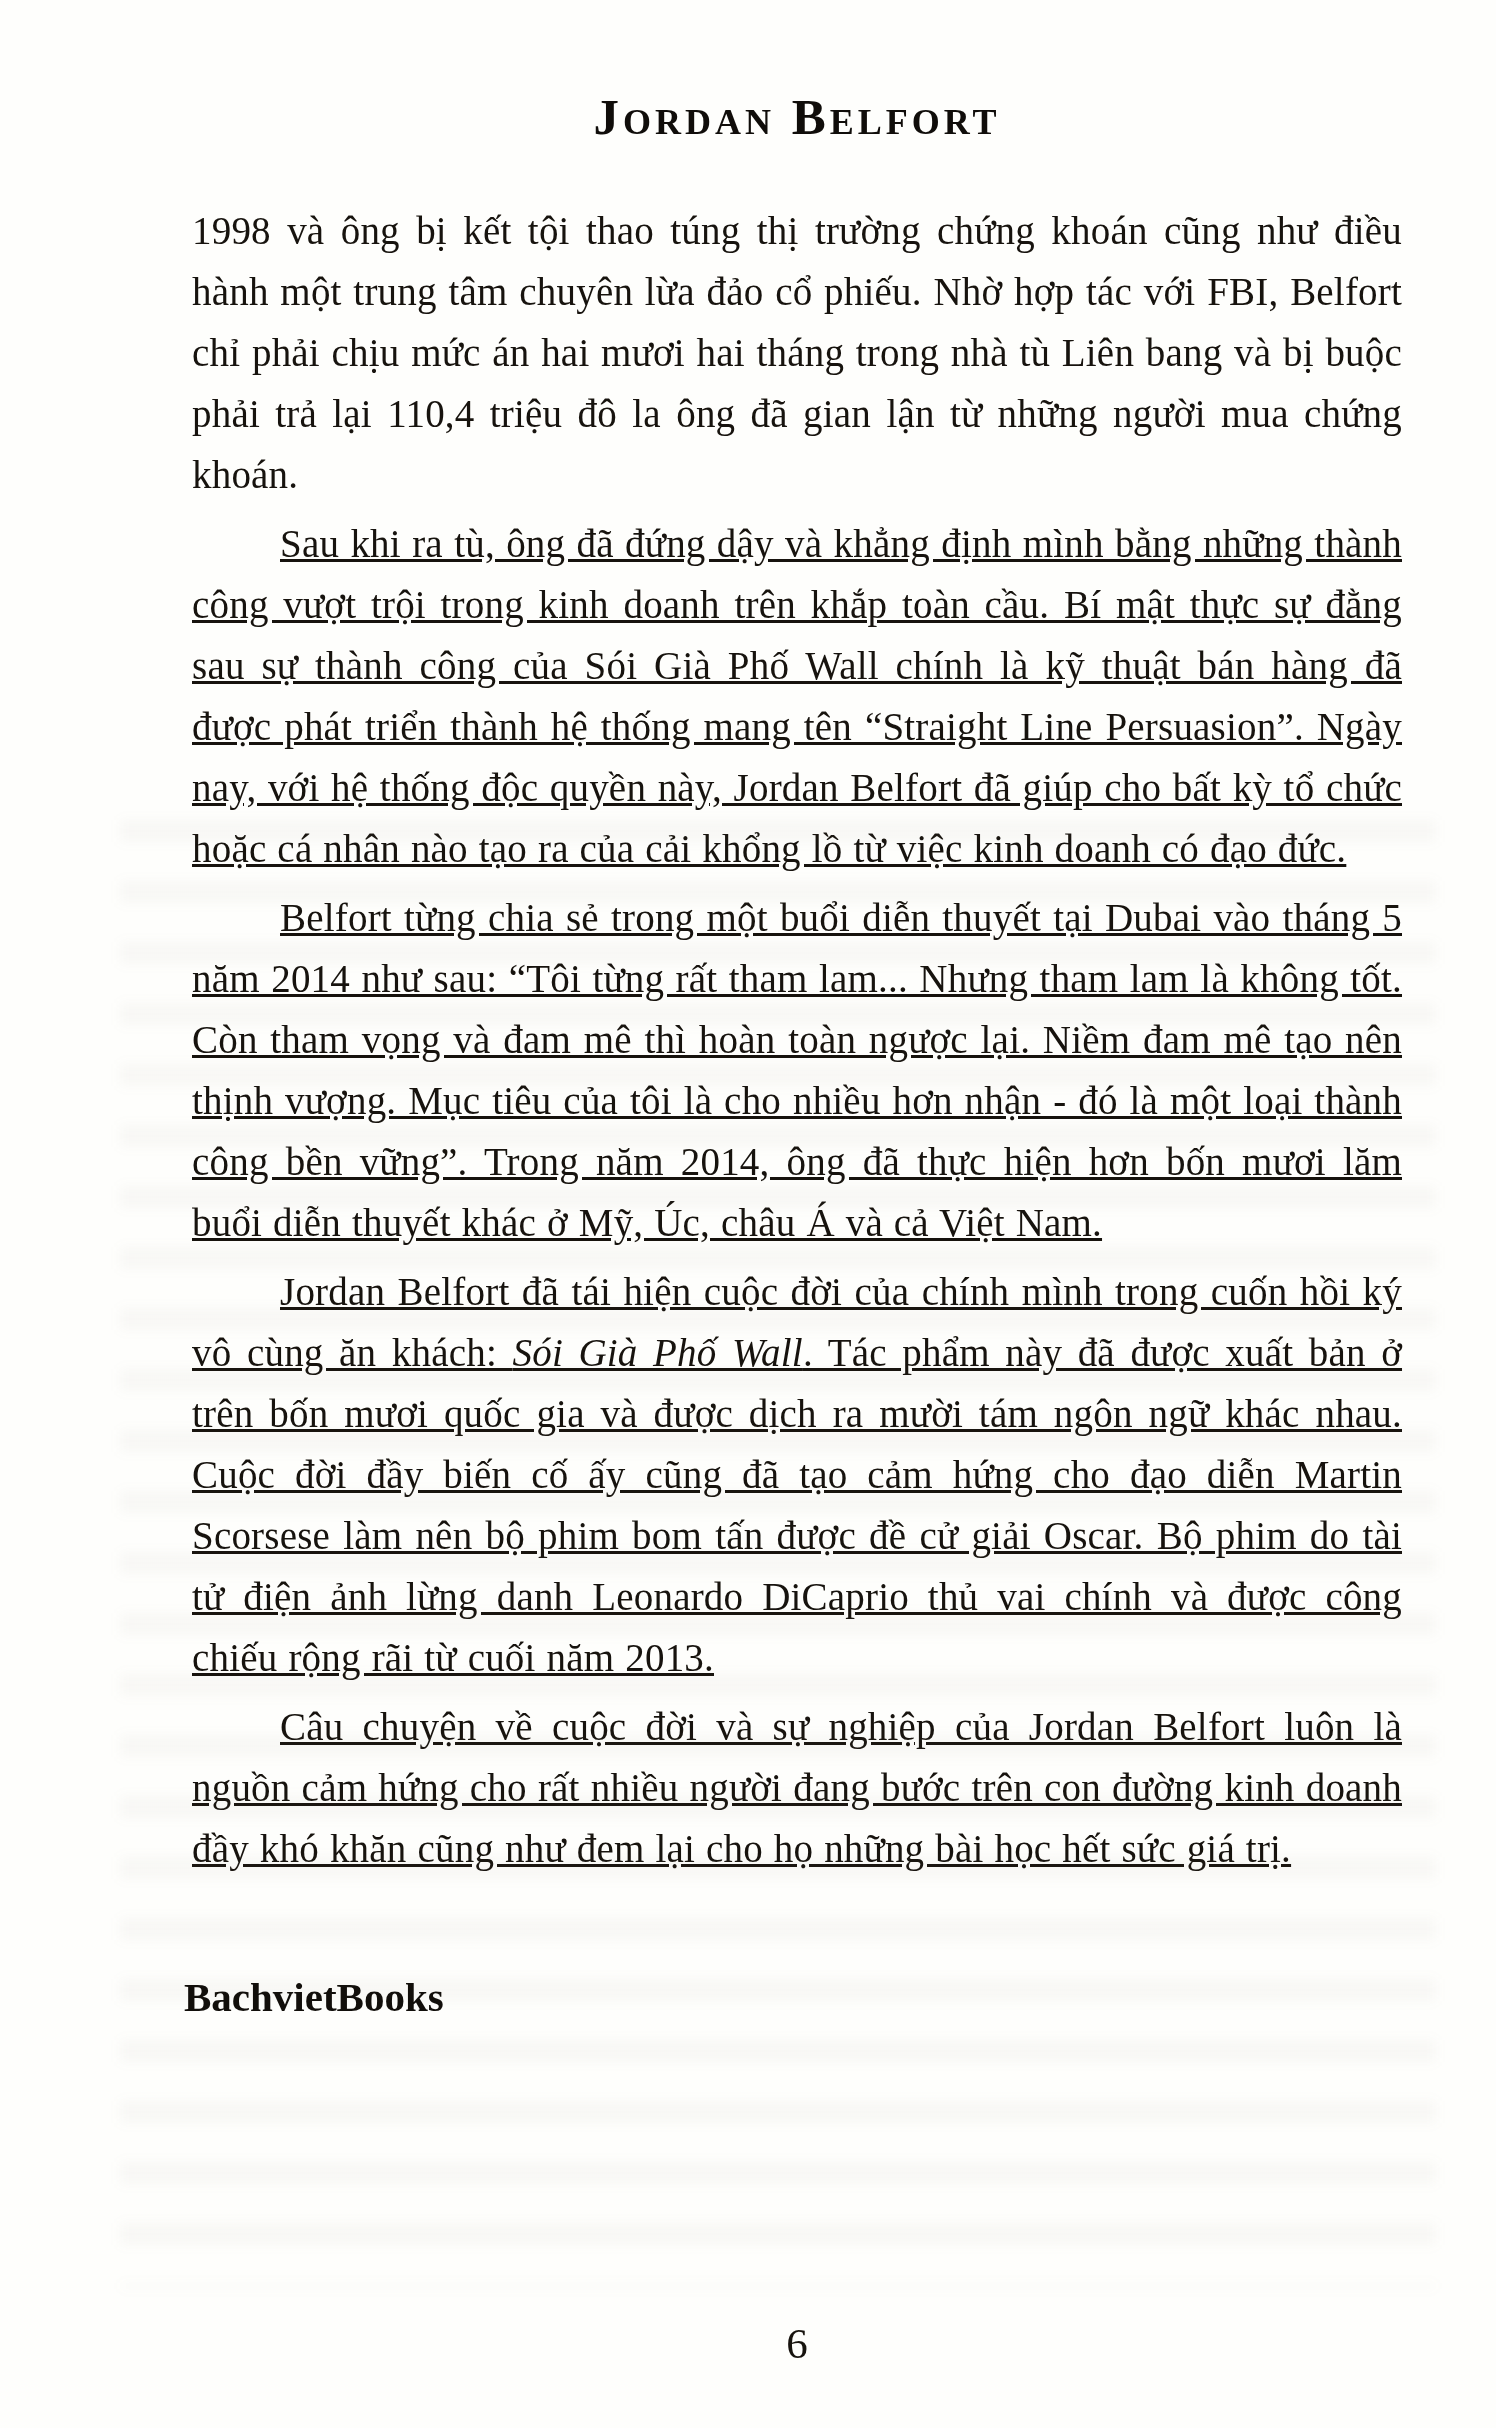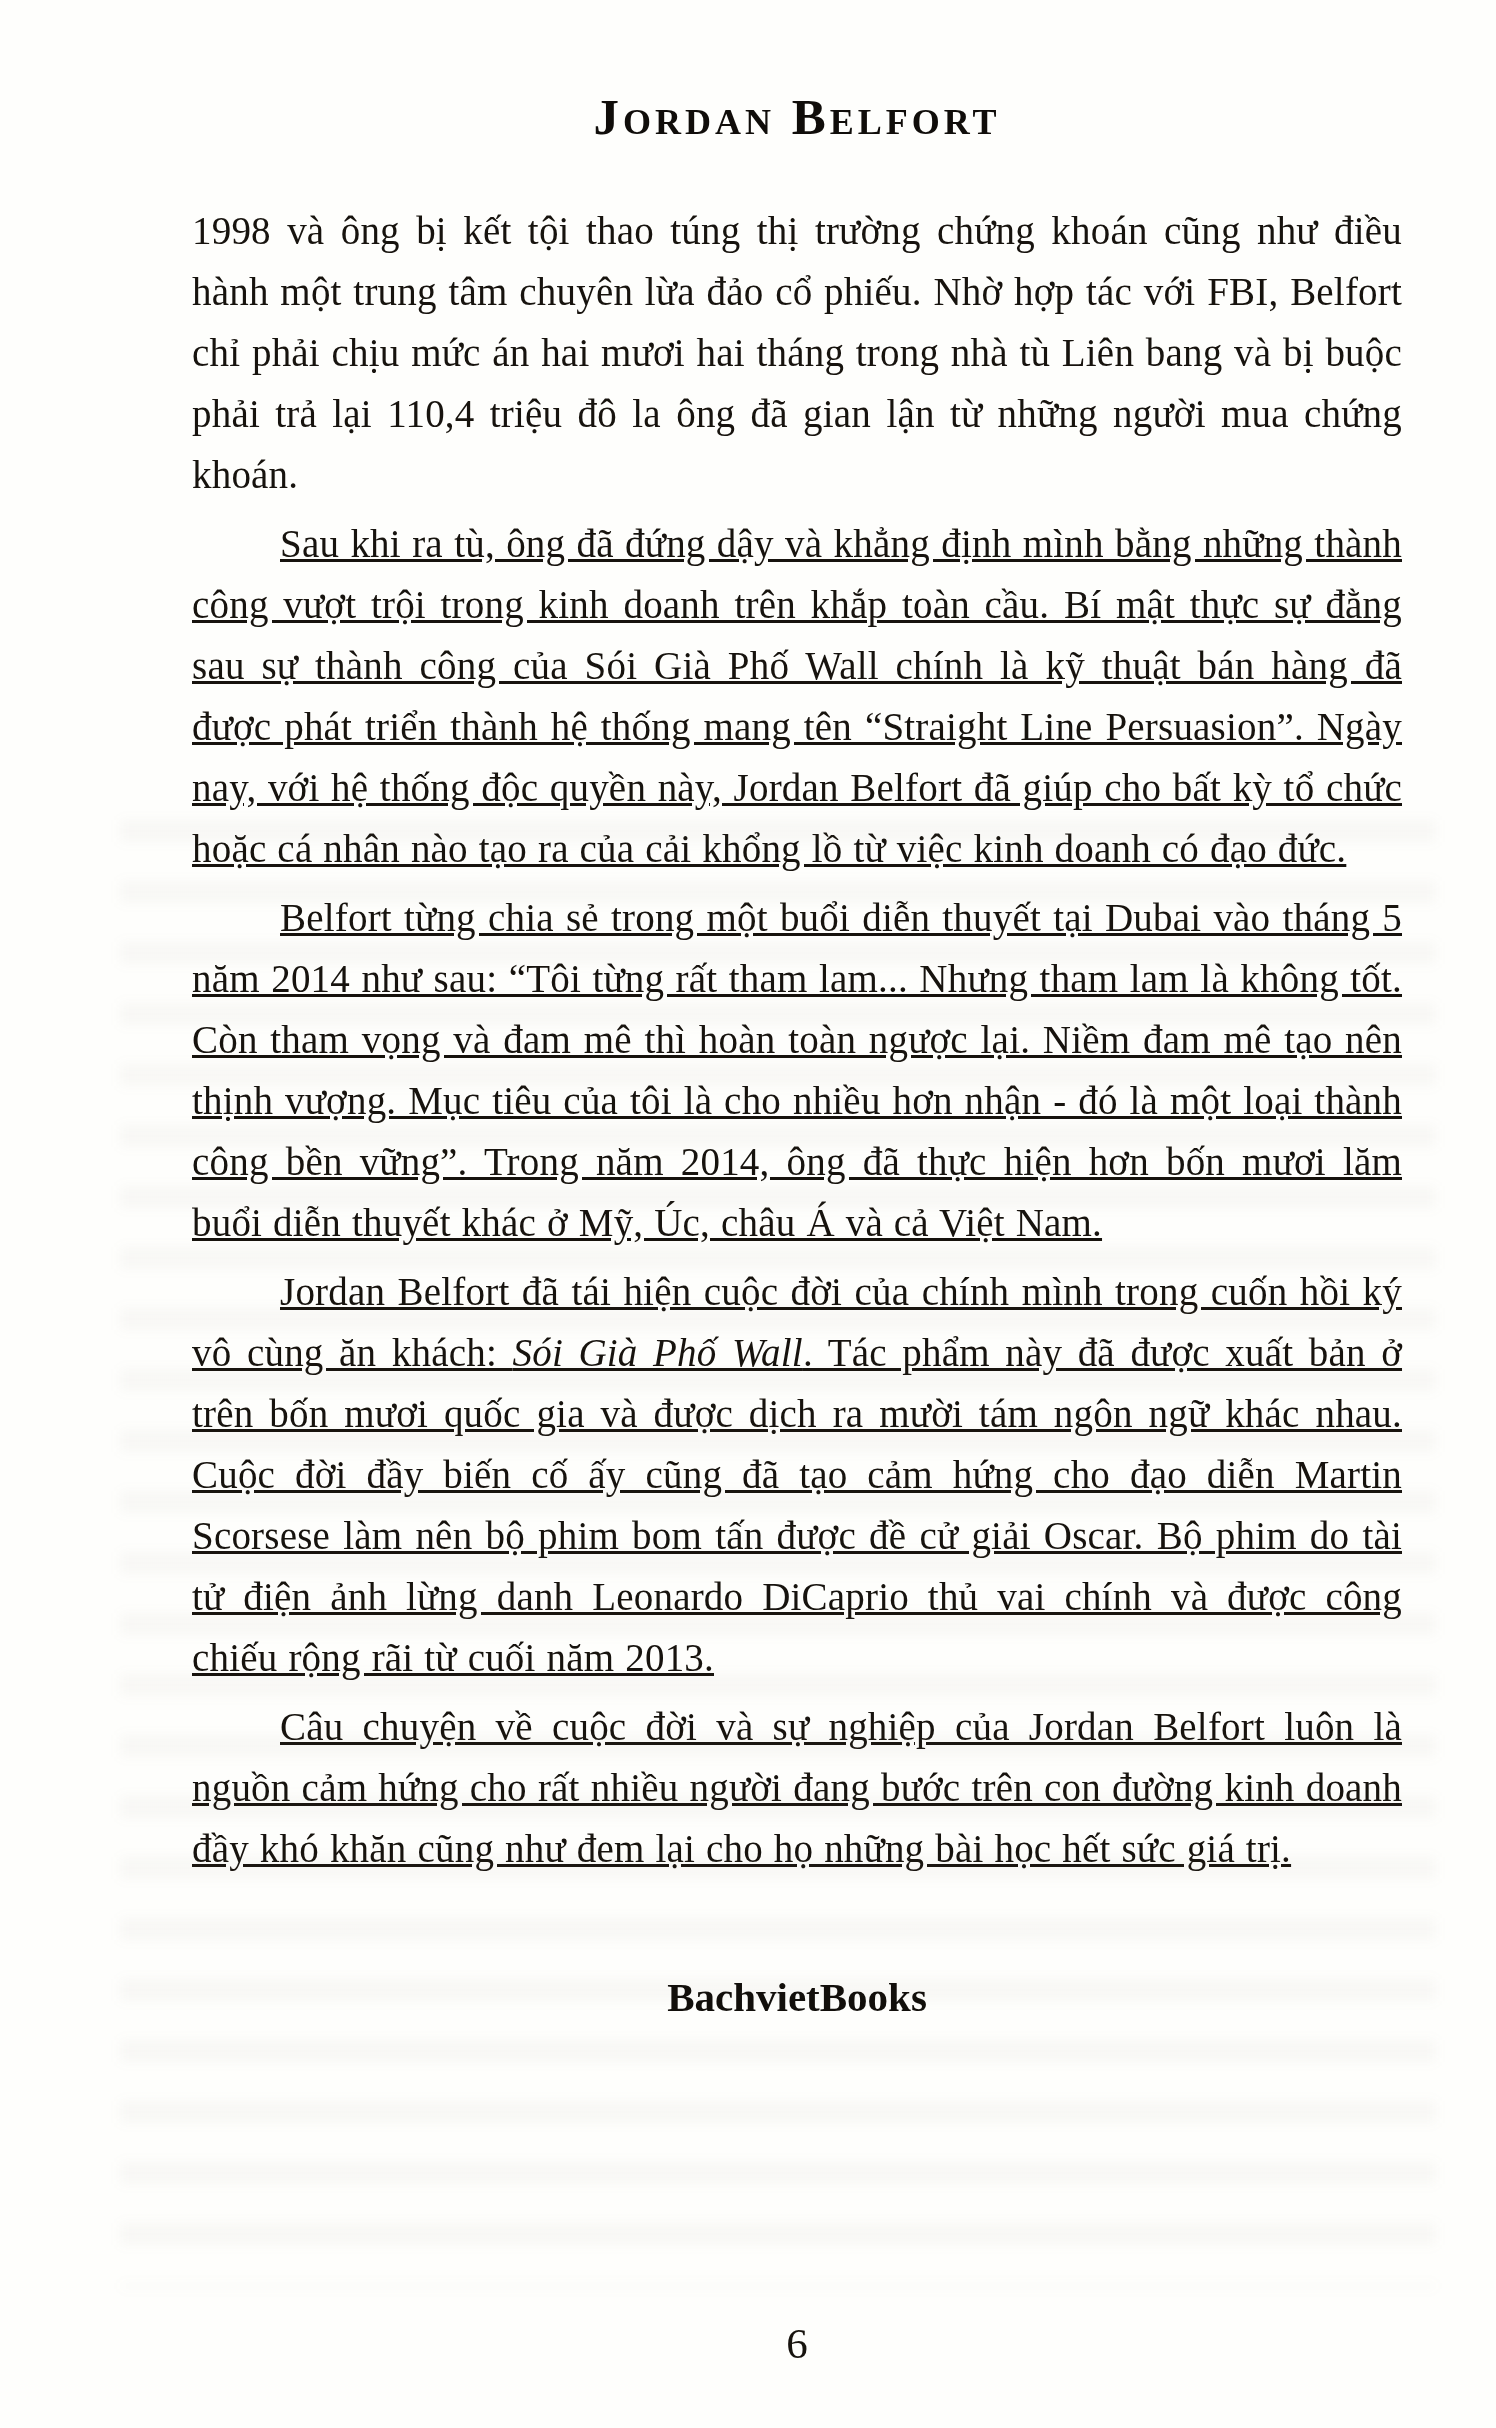--- a/index.html
+++ b/index.html
@@ -51,21 +51,21 @@
     text-align: justify;
     letter-spacing: 0.2px;
     word-spacing: 1px;
   }
   .body-text p.indent { text-indent: 88px; text-decoration: underline; }
   .body-text em { font-style: italic; }
   .publisher {
     position: relative;
     z-index: 1;
     margin-top: 94px;
-    text-align: center;
+    text-align: left;
     font-weight: 700;
     font-size: 41px;
     color: #120f0b;
   }
   .page-number {
     position: absolute;
     z-index: 1;
     bottom: 60px;
     left: 184px;
     right: 86px;

